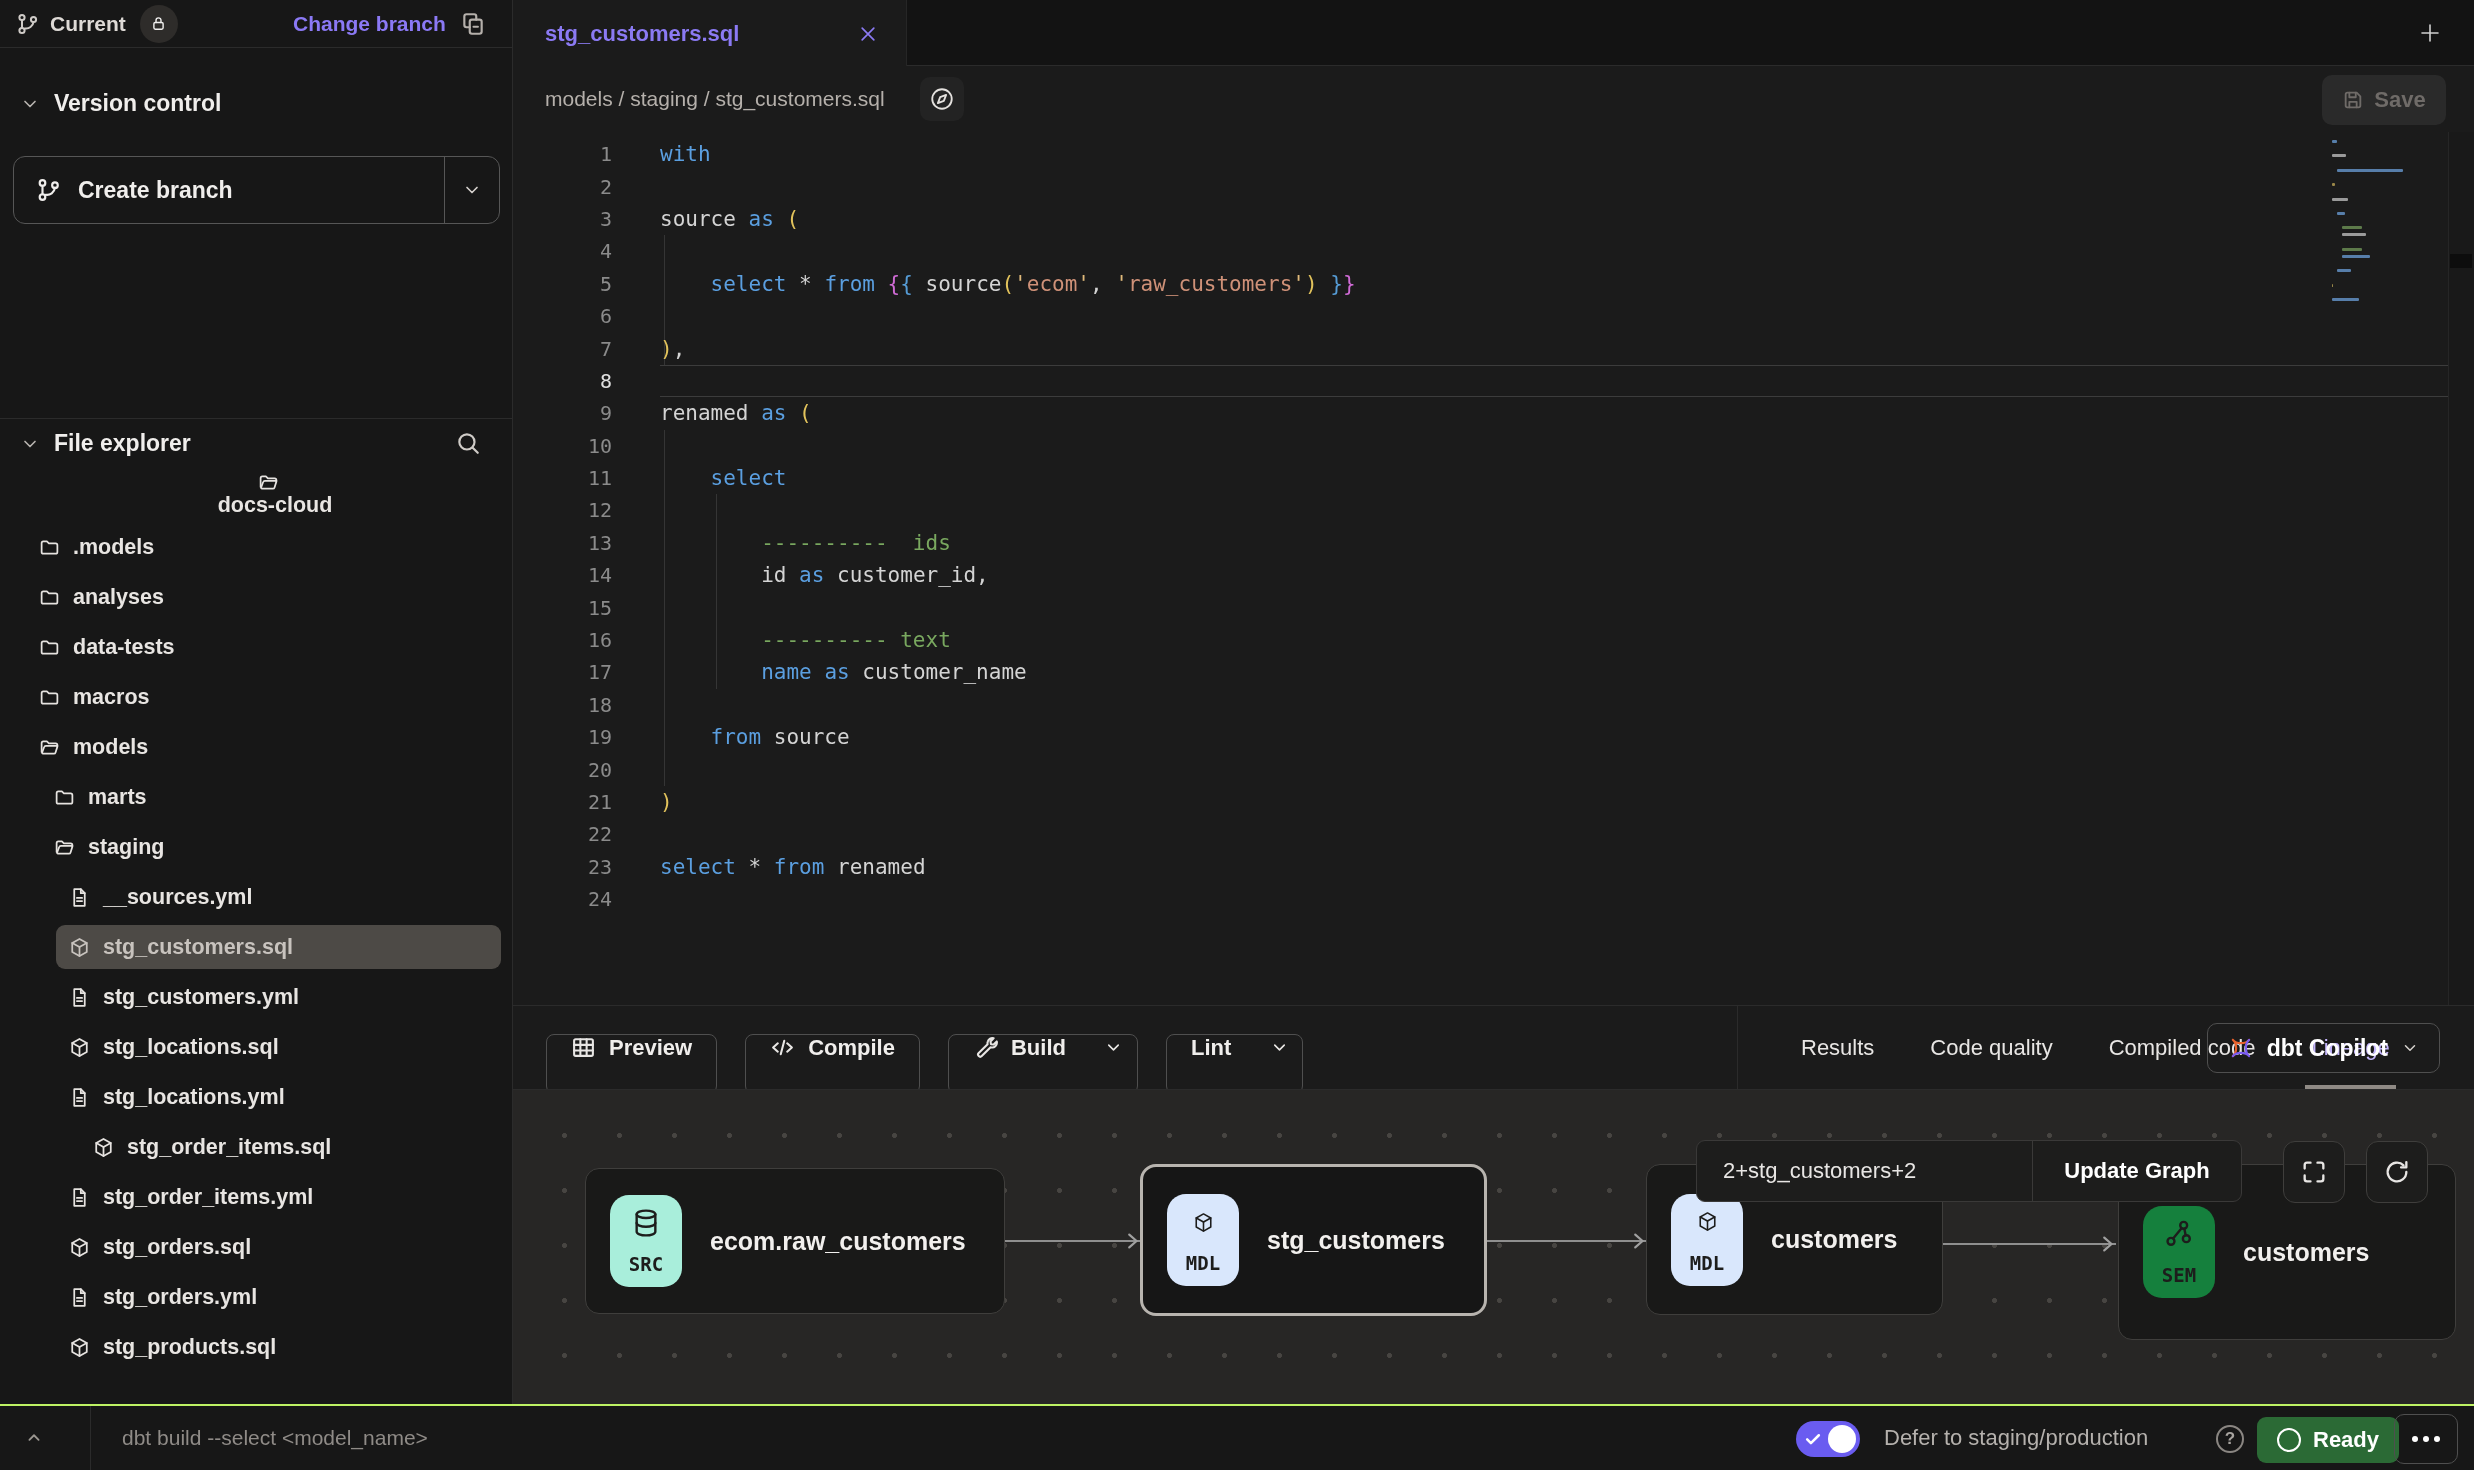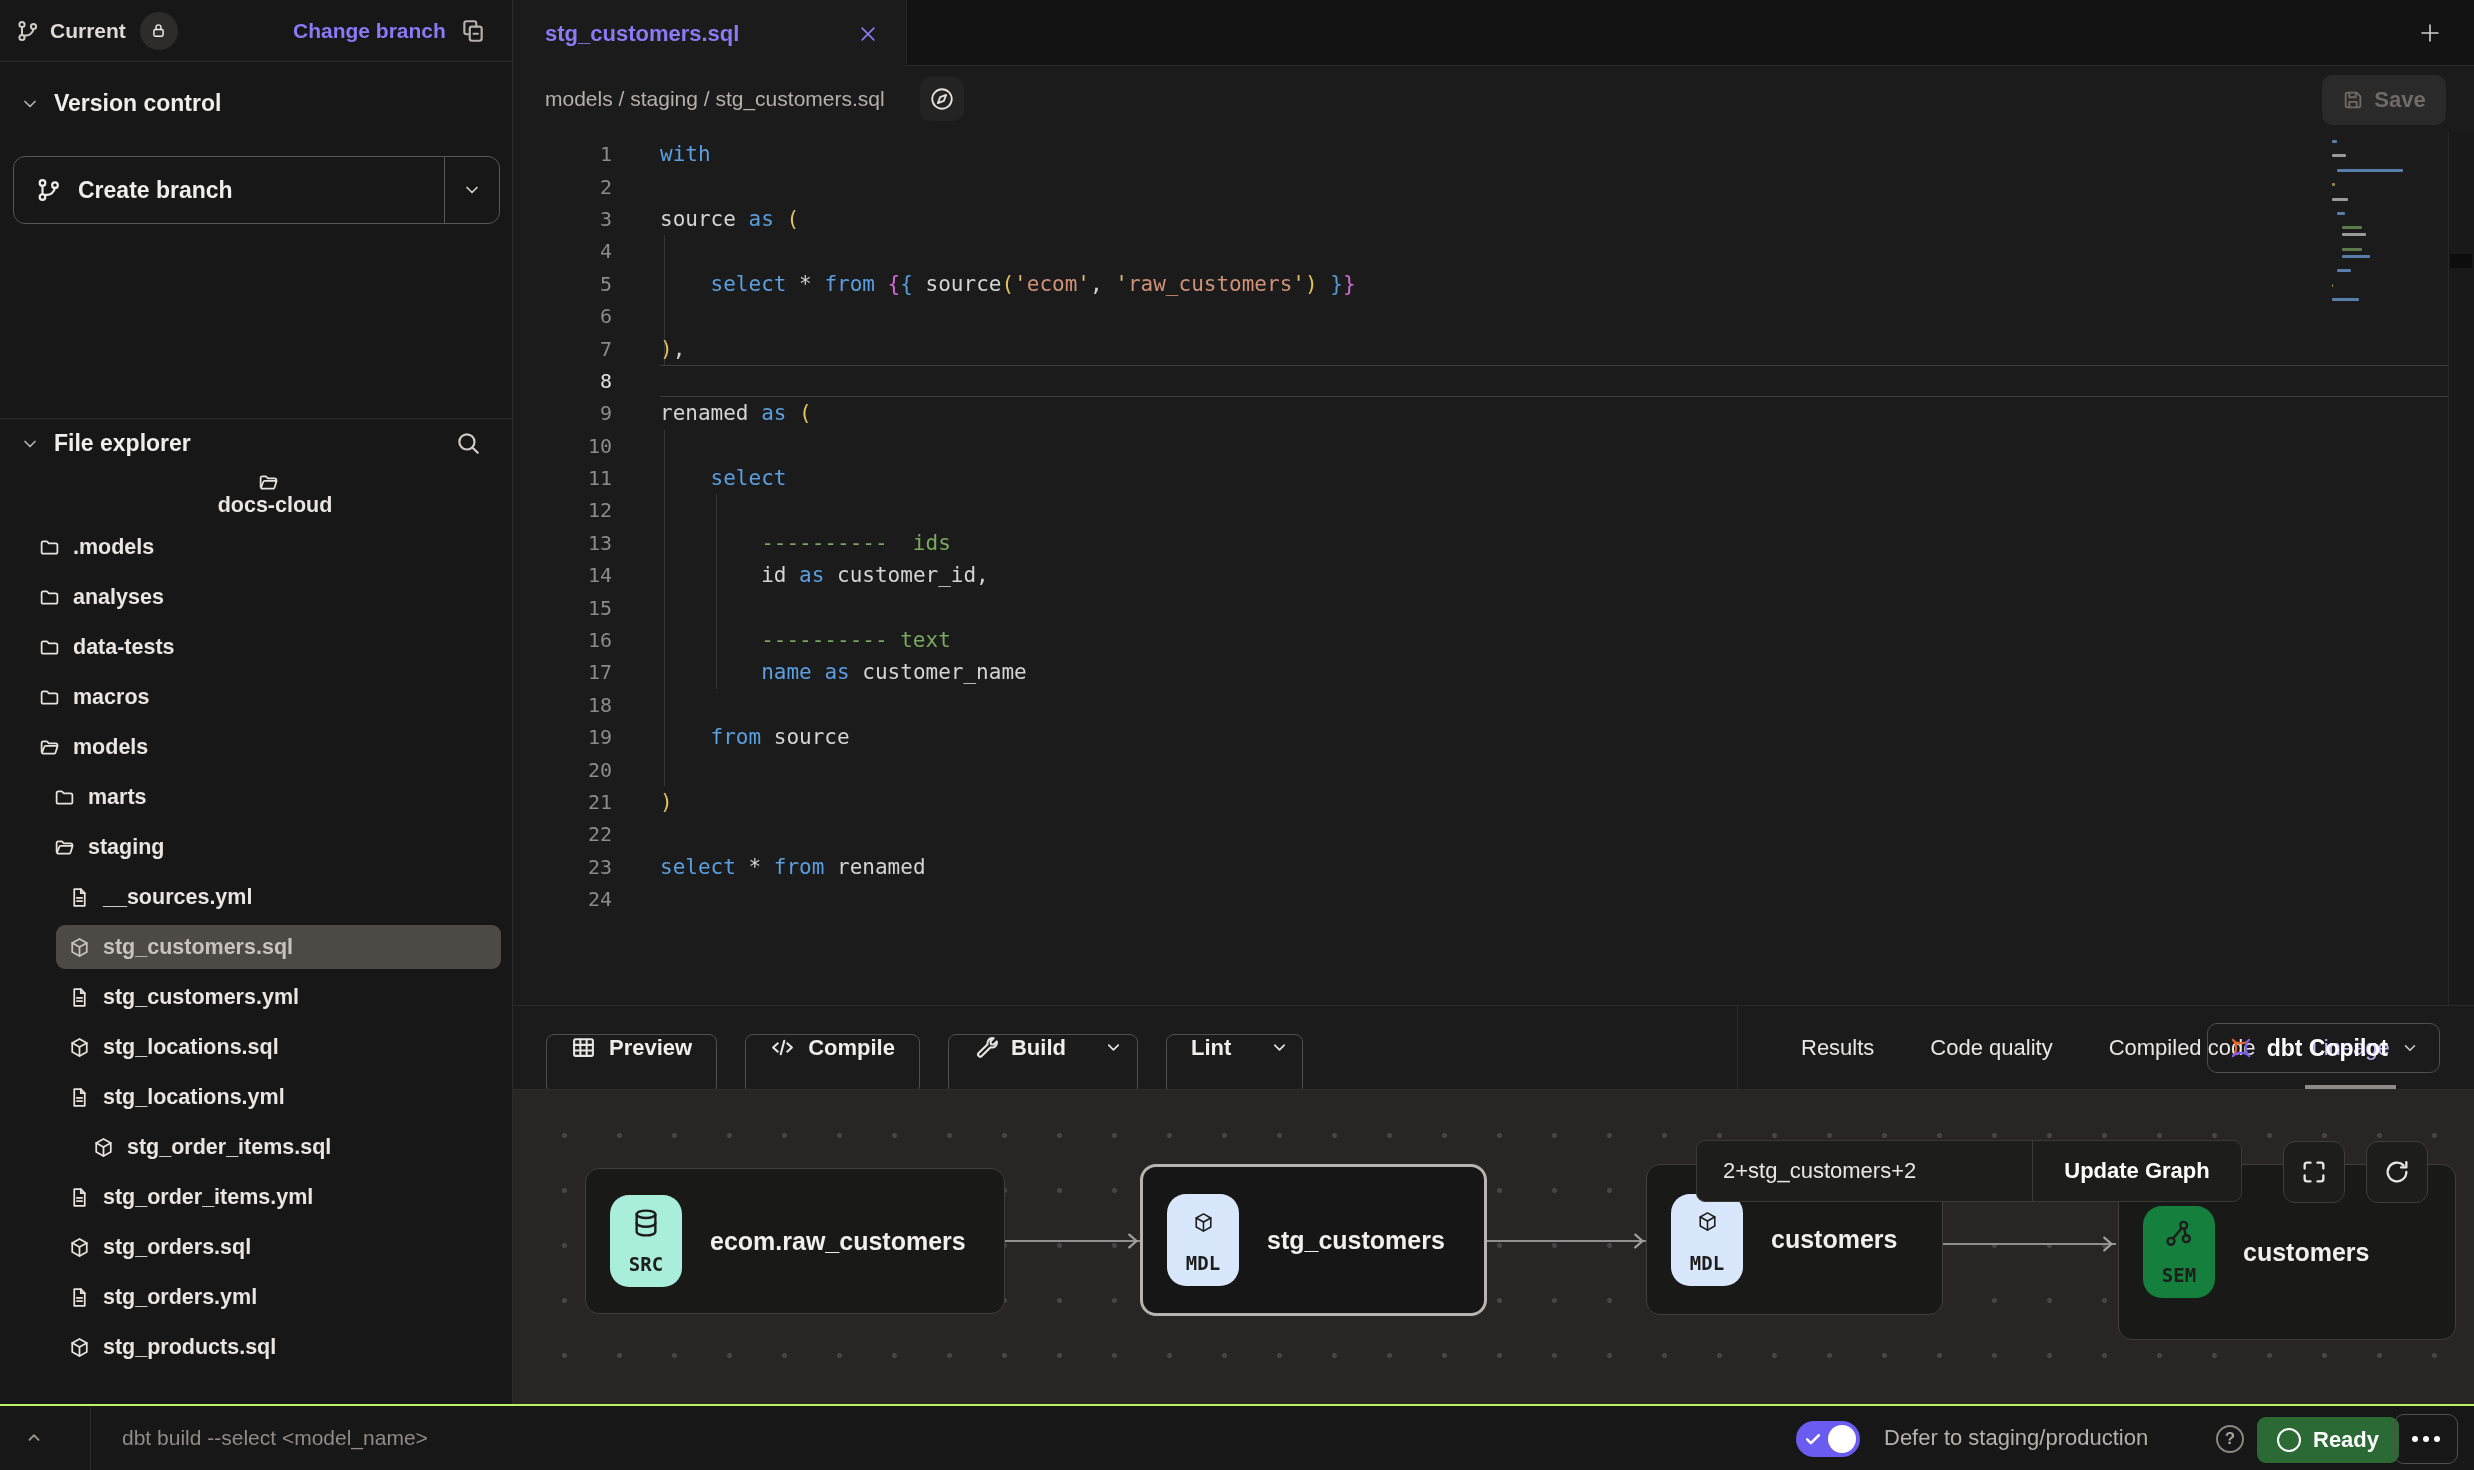--- a/index.html
+++ b/index.html
@@ -5,21 +5,21 @@
   * { margin:0; padding:0; box-sizing:border-box; }
   html,body { background:#0e0e0e; }
   body { font-family:"Liberation Sans", sans-serif; }
   #stage { position:relative; width:2474px; height:1470px; background:#141414; overflow:hidden; color:#ececec; }
   svg { display:block; }
   .ic { display:inline-flex; align-items:center; justify-content:center; }
   .ic svg { stroke:currentColor; fill:none; stroke-width:2; stroke-linecap:round; stroke-linejoin:round; }
 
   
   #sidebar { position:absolute; left:0; top:0; width:513px; height:1404px; background:#171717; border-right:1px solid #2b2b2b; }
-  .side-top { position:relative; height:62px; border-bottom:1px solid #2b2b2b; display:flex; align-items:center; padding:0 16px; }
+  .side-top { position:relative; height:48px; border-bottom:1px solid #2b2b2b; display:flex; align-items:center; padding:0 16px; }
   .side-top .branch-ic { color:#cfcbc7; width:24px; height:24px; }
   .current-label { margin-left:10px; font-size:21px; font-weight:600; color:#dedad6; }
   .lock-badge { margin-left:14px; width:38px; height:38px; border-radius:50%; background:#2e2c2a; display:flex; align-items:center; justify-content:center; color:#f0efee; }
   .lock-badge svg { width:17px; height:17px; }
   .change-branch { position:absolute; left:293px; font-size:21px; font-weight:700; color:#8b79f5; cursor:pointer; }
   .copy-ic { position:absolute; left:460px; color:#b5b0ab; width:26px; height:26px; }
 
   .vc-header { position:absolute; left:20px; top:90px; display:flex; align-items:center; gap:14px; }
   .sec-chev { color:#b8b4b0; width:20px; height:20px; }
   .sec-title { font-size:23px; font-weight:700; color:#f0eeec; }

